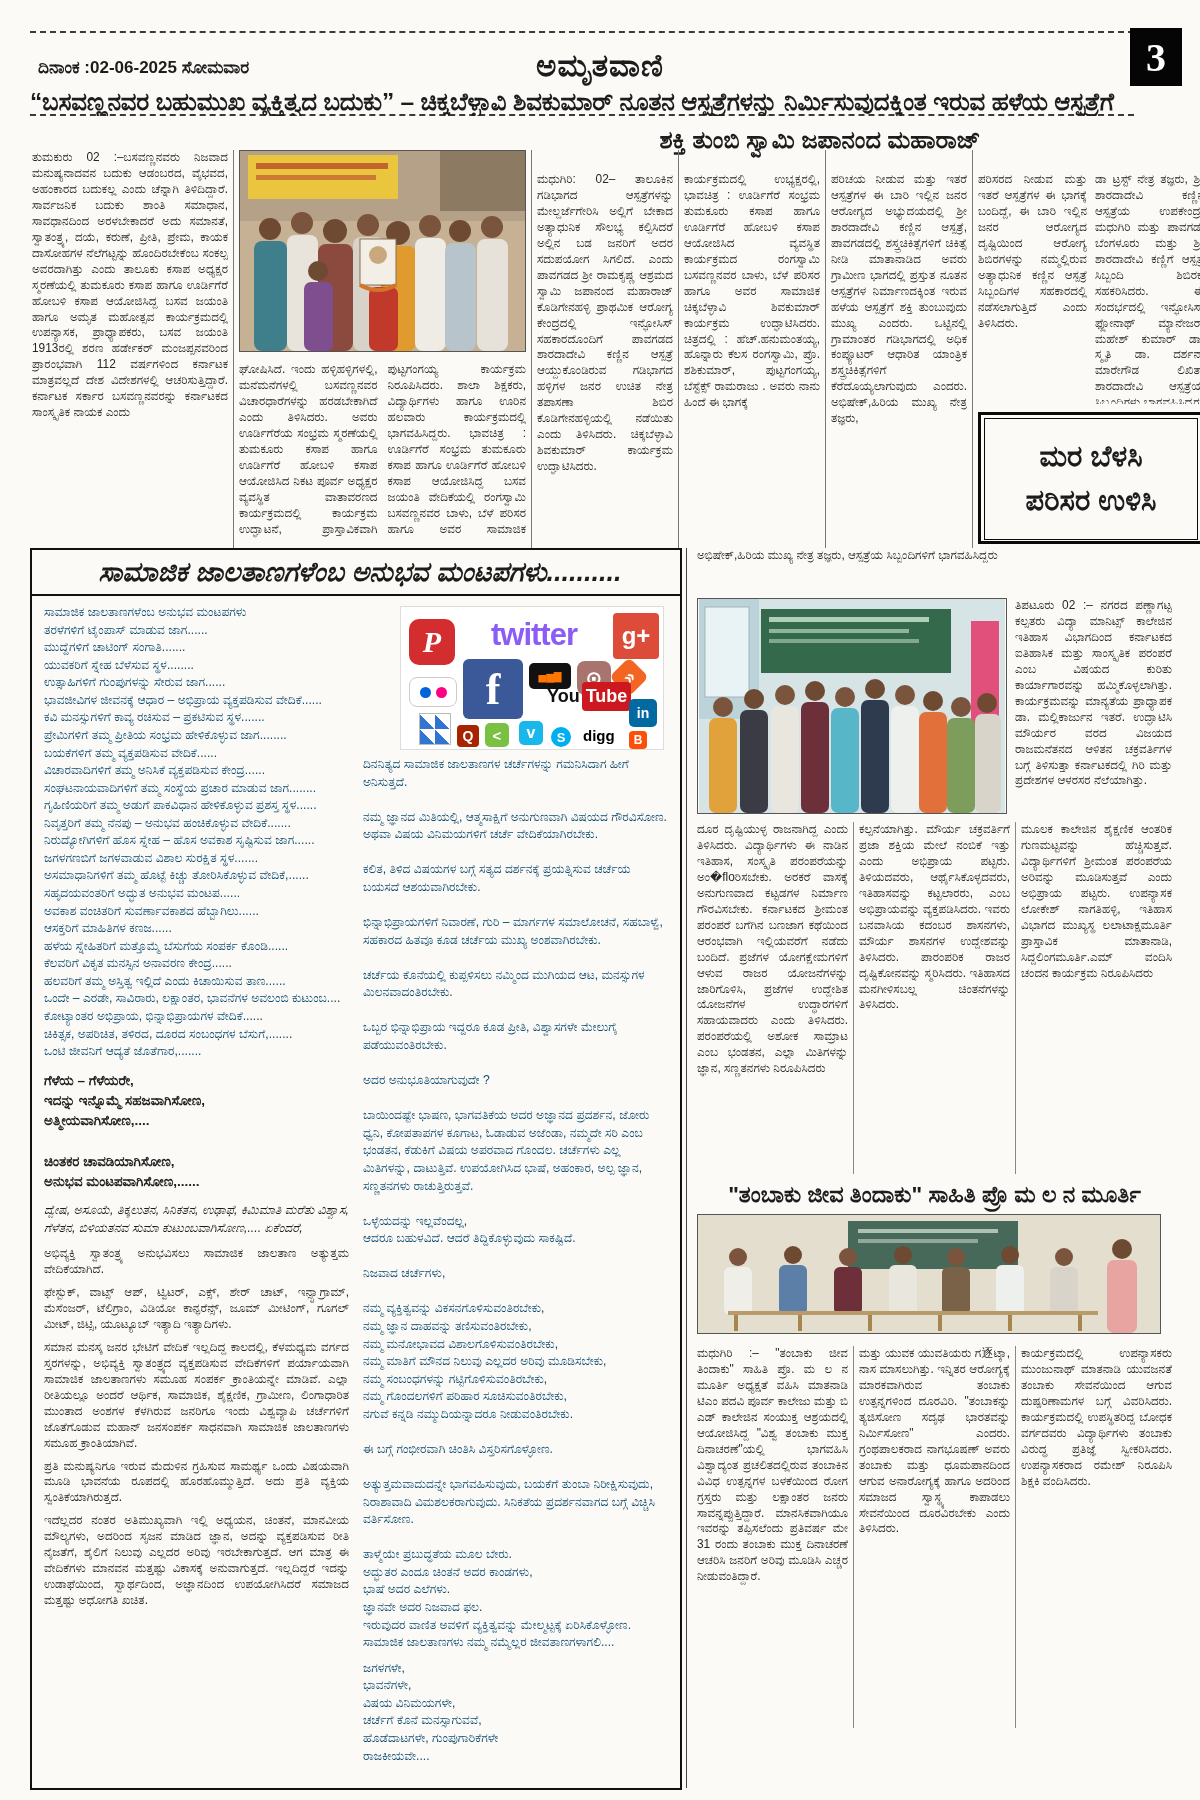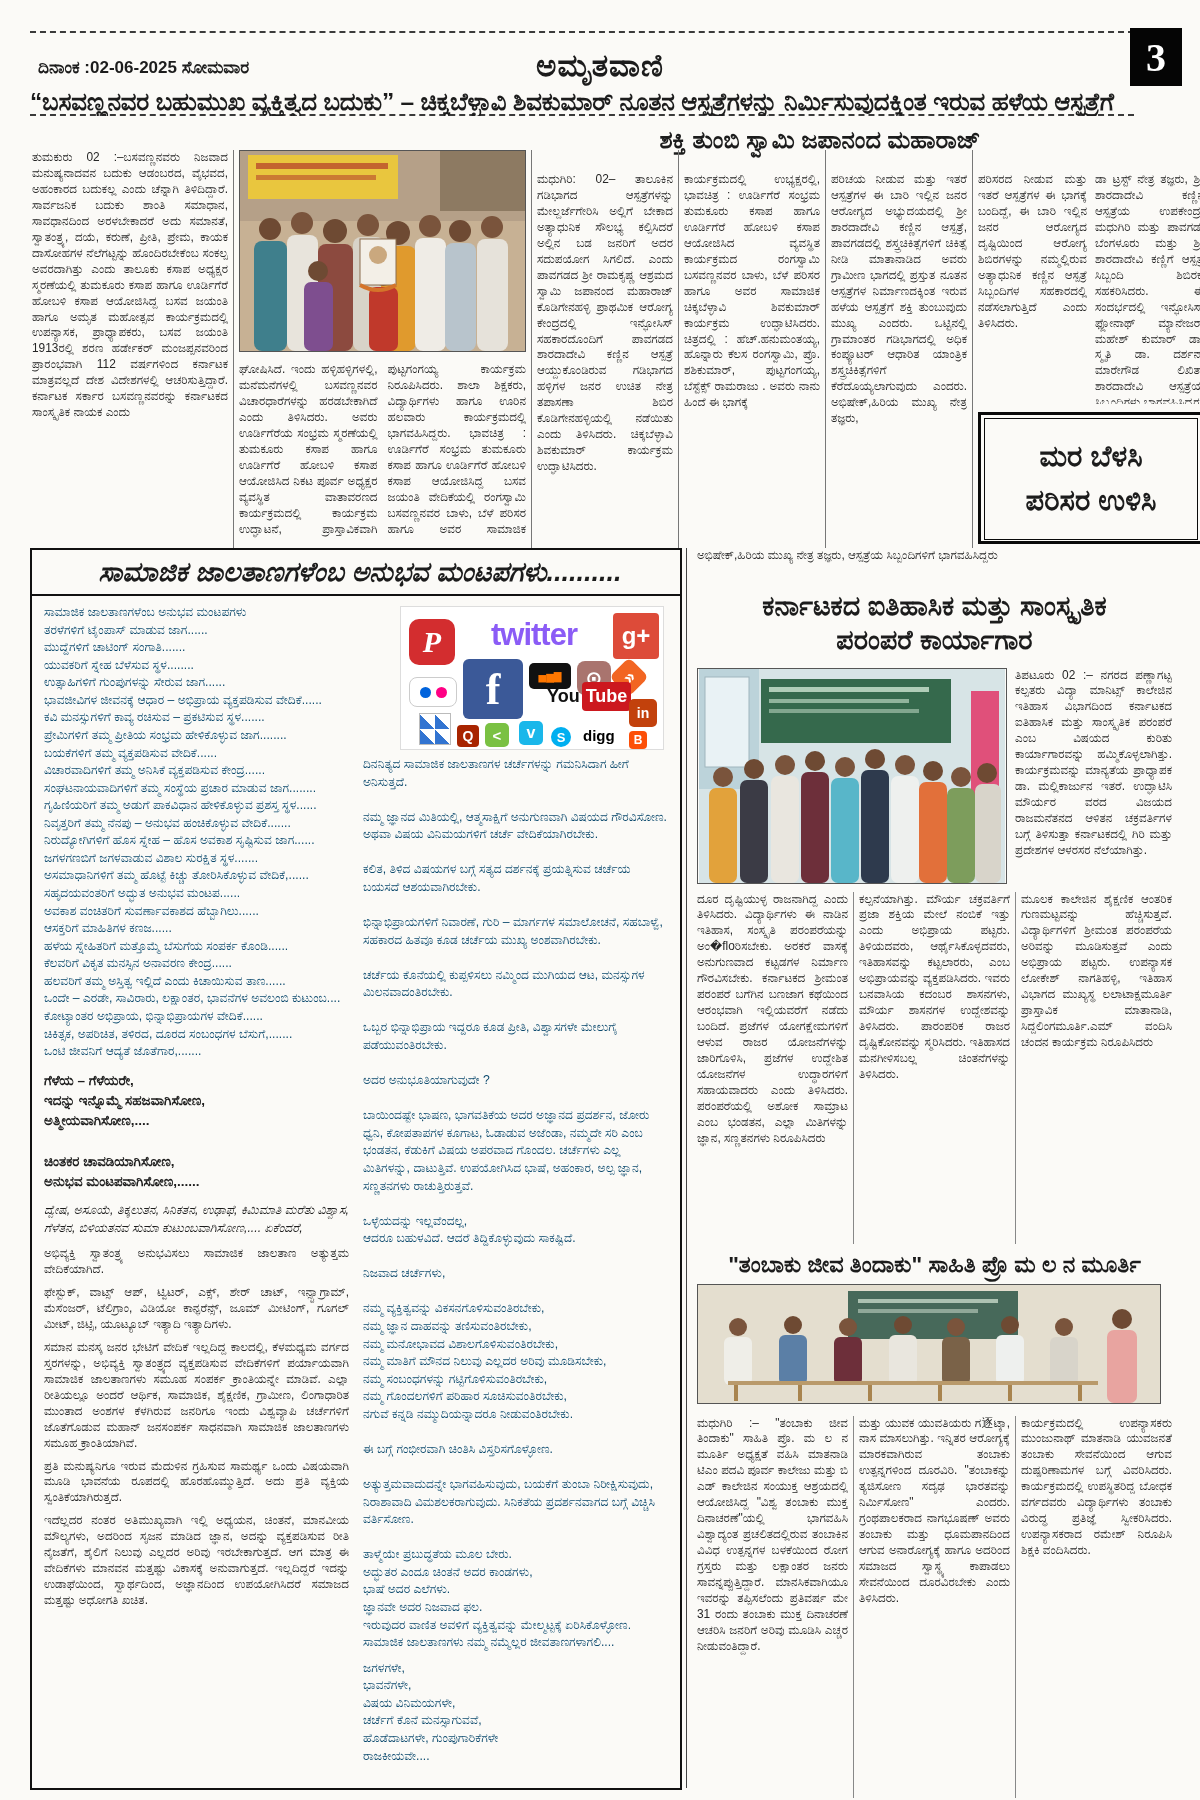--- a/index.html
+++ b/index.html
@@ -215,21 +215,21 @@
           <div class="tile" style="left:176px;top:54px;width:34px;height:34px;background:#a9746e;border-radius:8px;font-size:20px;">⊙</div>
           <div class="tile" style="left:214px;top:56px;width:28px;height:28px;background:#f26522;border-radius:6px;font-size:18px;transform:rotate(-45deg);">»</div>
           <div class="yt" style="left:146px;top:75px;color:#111;">
             <span>You</span>
             <span class="tube">Tube</span>
           </div>
           <div class="tile" style="left:118px;top:114px;width:24px;height:24px;background:#1ab7ea;border-radius:5px;font-size:16px;">v</div>
           <div class="tile checker" style="left:18px;top:106px;width:30px;height:30px;border:1px solid #bbb;"></div>
           <div class="tile" style="left:84px;top:116px;width:24px;height:24px;background:#7ac143;border-radius:5px;font-size:15px;">&lt;</div>
           <div class="tile" style="left:56px;top:118px;width:22px;height:22px;background:#a82400;border-radius:4px;font-size:14px;">Q</div>
-          <div class="tile" style="left:228px;top:92px;width:28px;height:28px;background:#c2410c;border-radius:5px;font-size:14px;">in</div>
+          <div class="tile" style="left:228px;top:92px;width:28px;height:28px;background:#0369a1;border-radius:5px;font-size:14px;">in</div>
           <div class="diggword" style="left:182px;top:120px;">digg</div>
           <div class="tile" style="left:228px;top:124px;width:18px;height:18px;background:#fc4f08;border-radius:4px;font-size:12px;">B</div>
           <div class="tile" style="left:150px;top:120px;width:20px;height:20px;background:#00aff0;border-radius:10px;font-size:13px;">S</div>
         </div>
         <div class="listtxt" style="margin-bottom:8px">ದಿನನಿತ್ಯದ ಸಾಮಾಜಿಕ ಜಾಲತಾಣಗಳ ಚರ್ಚೆಗಳನ್ನು ಗಮನಿಸಿದಾಗ ಹೀಗೆ ಅನಿಸುತ್ತದೆ.
 
 ನಮ್ಮ ಜ್ಞಾನದ ಮಿತಿಯಲ್ಲಿ, ಆತ್ಮಸಾಕ್ಷಿಗೆ ಅನುಗುಣವಾಗಿ ವಿಷಯದ ಗೌರವಿಸೋಣ. ಅಥವಾ ವಿಷಯ ವಿನಿಮಯಗಳಿಗೆ ಚರ್ಚೆ ವೇದಿಕೆಯಾಗಿರಬೇಕು.
 
 ಕಲಿತ, ತಿಳಿದ ವಿಷಯಗಳ ಬಗ್ಗೆ ಸತ್ಯದ ದರ್ಶನಕ್ಕೆ ಪ್ರಯತ್ನಿಸುವ ಚರ್ಚೆಯ ಬಯಸದೆ ಆಶಯವಾಗಿರಬೇಕು.
 
@@ -279,24 +279,20 @@
 ವಿವೇಕಾನಂದ. ಎಚ್. ಕೆ.
 9844013068......</div>
       </div>
     </div>
   </div>
 
   <div class="rightsec">
     <div class="overflowtxt bodytxt">ಅಭಿಷೇಕ್,ಹಿರಿಯ ಮುಖ್ಯ ನೇತ್ರ ತಜ್ಞರು, ಆಸ್ಪತ್ರೆಯ ಸಿಬ್ಬಂದಿಗಳಿಗೆ ಭಾಗವಹಿಸಿದ್ದರು</div>
 
     
-    <div class="wshl">
-      <span>ಕರ್ನಾಟಕದ ಐತಿಹಾಸಿಕ ಮತ್ತು ಸಾಂಸ್ಕೃತಿಕ</span><br>
-      <span>ಪರಂಪರೆ ಕಾರ್ಯಾಗಾರ</span>
-    </div>
     <div class="wsrow">
       <svg class="wsphoto" width="306" height="214" viewBox="0 0 306 214">
         <rect width="306" height="214" fill="#d7e4e6"></rect>
         <rect x="0" y="0" width="60" height="120" fill="#bcd3da"></rect>
         <rect x="6" y="8" width="44" height="90" fill="#e9f2f5" stroke="#9fb6bd"></rect>
         <rect x="62" y="10" width="190" height="64" fill="#35694c"></rect>
         <rect x="70" y="18" width="160" height="5" fill="#cfe6d2" opacity="0.8"></rect>
         <rect x="70" y="30" width="140" height="4" fill="#cfe6d2" opacity="0.6"></rect>
         <rect x="70" y="40" width="150" height="4" fill="#cfe6d2" opacity="0.5"></rect>
         <rect x="272" y="22" width="28" height="130" fill="#e0507a"></rect>

